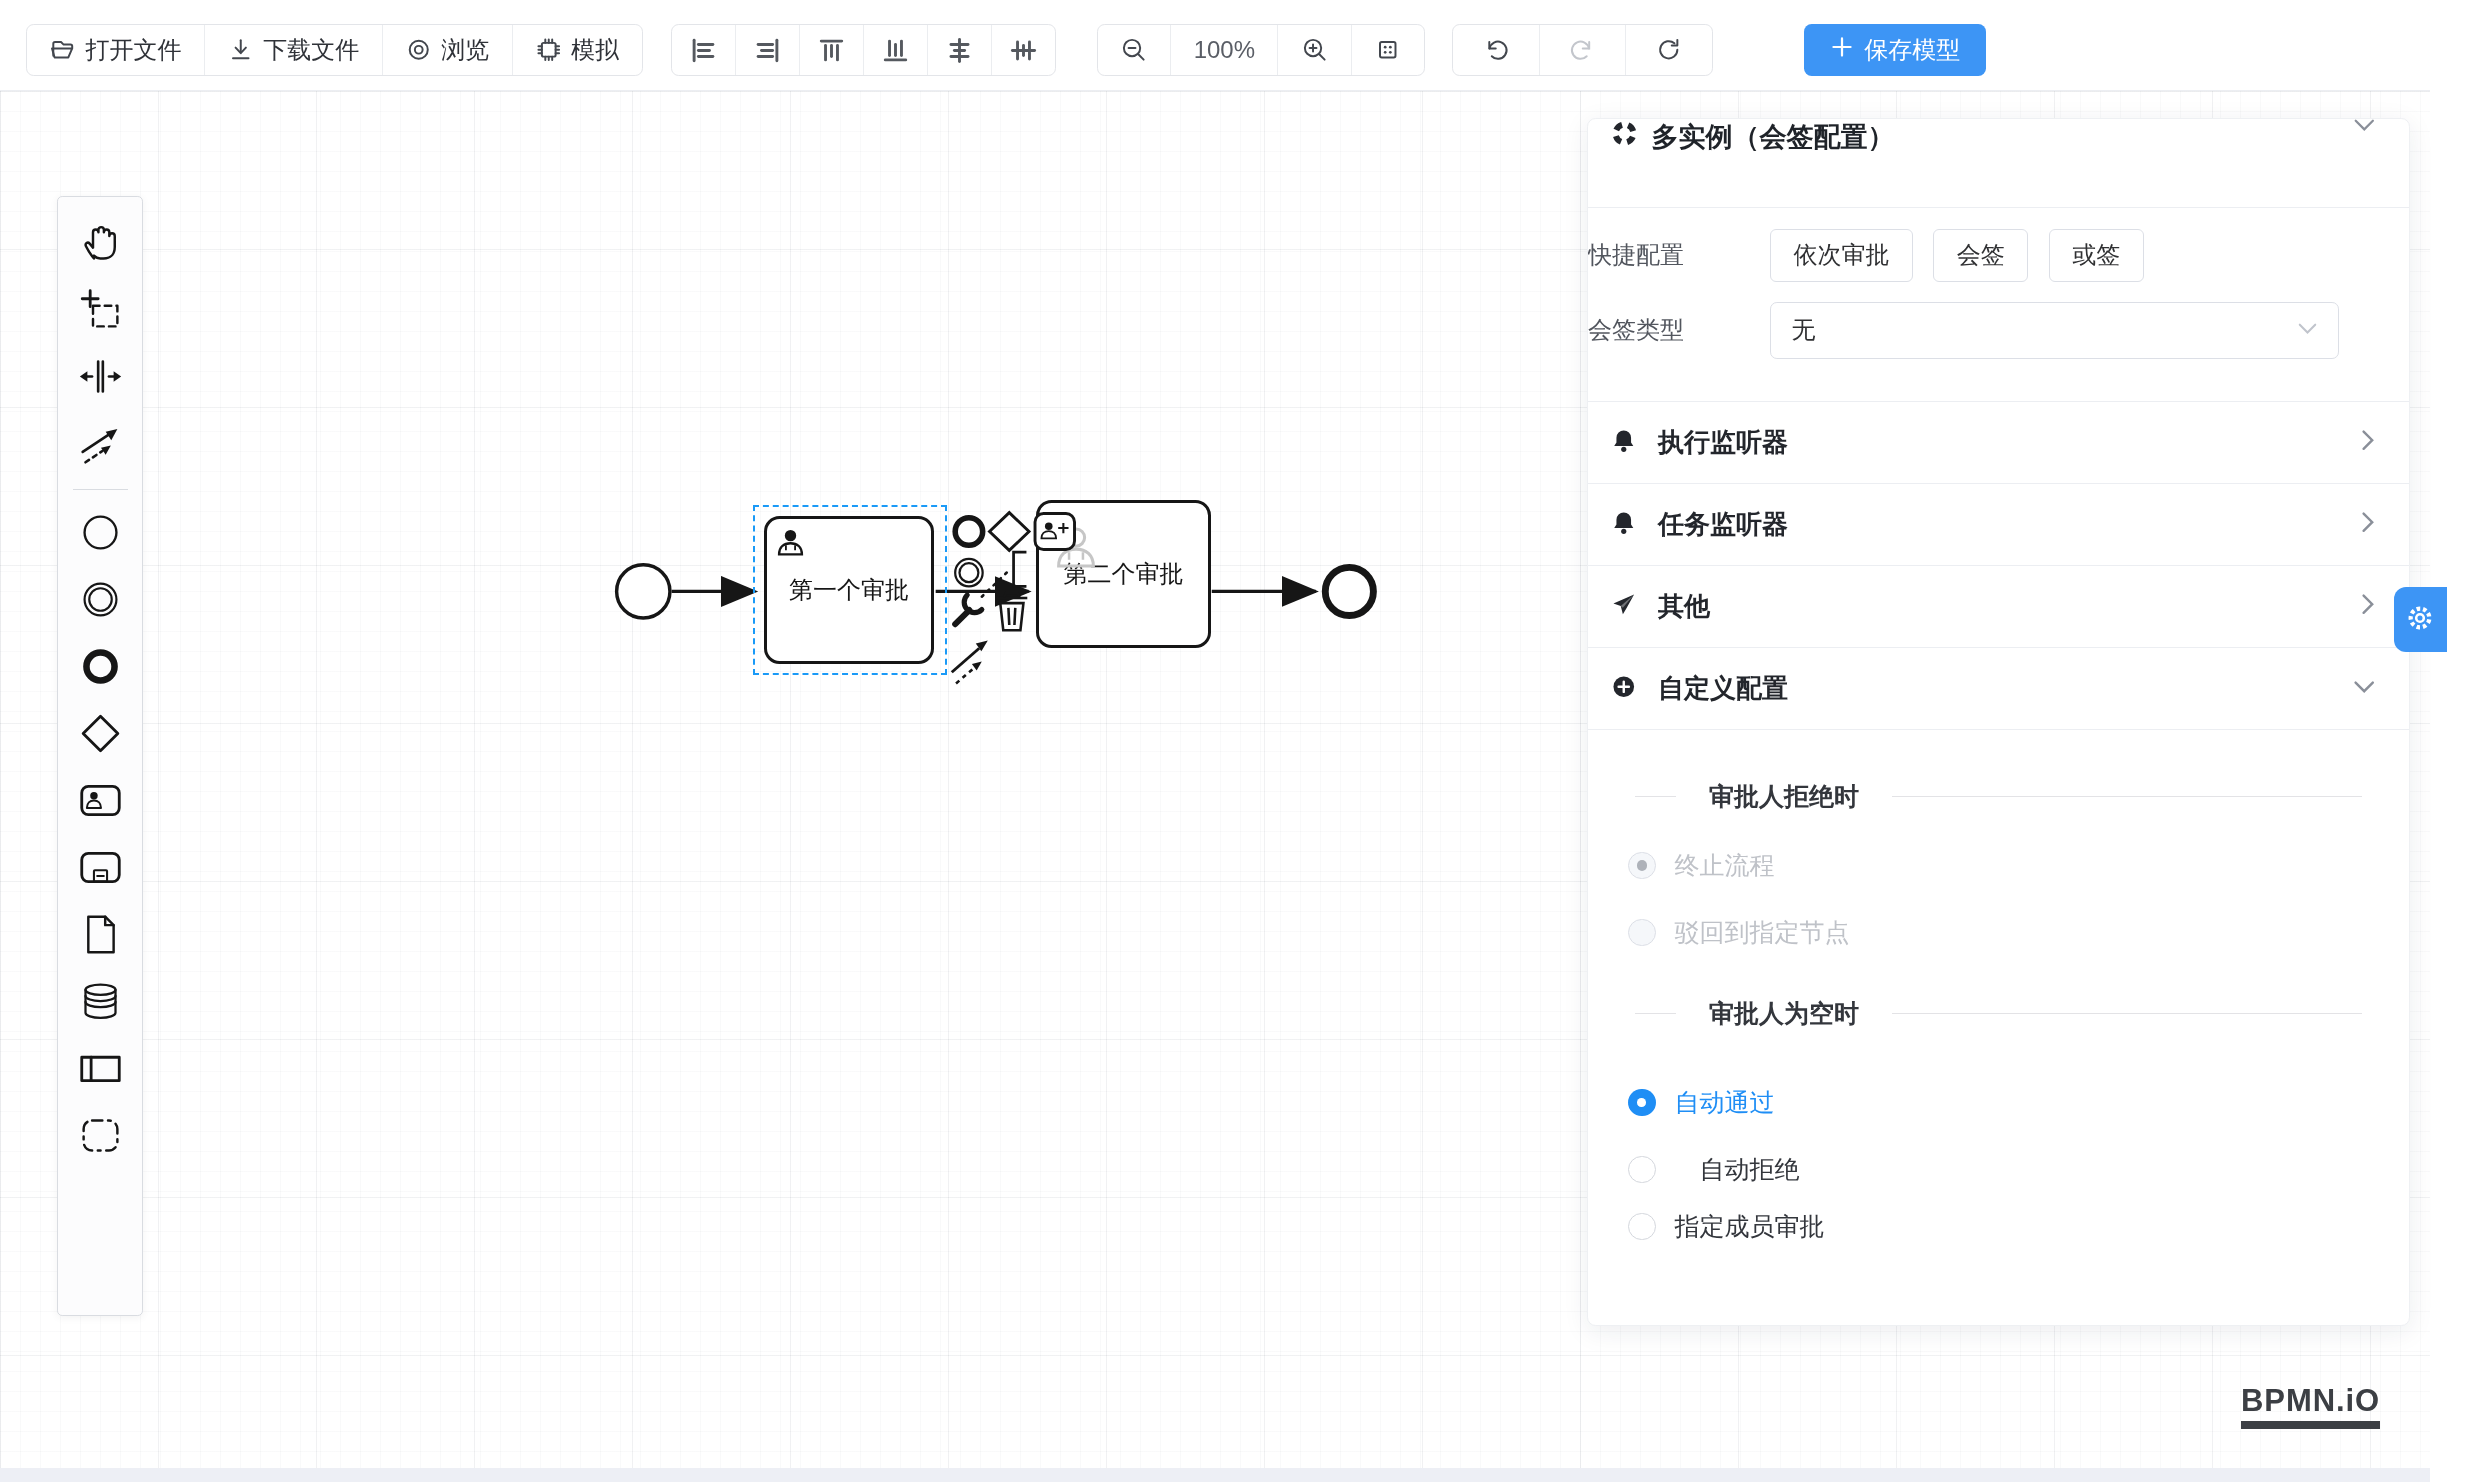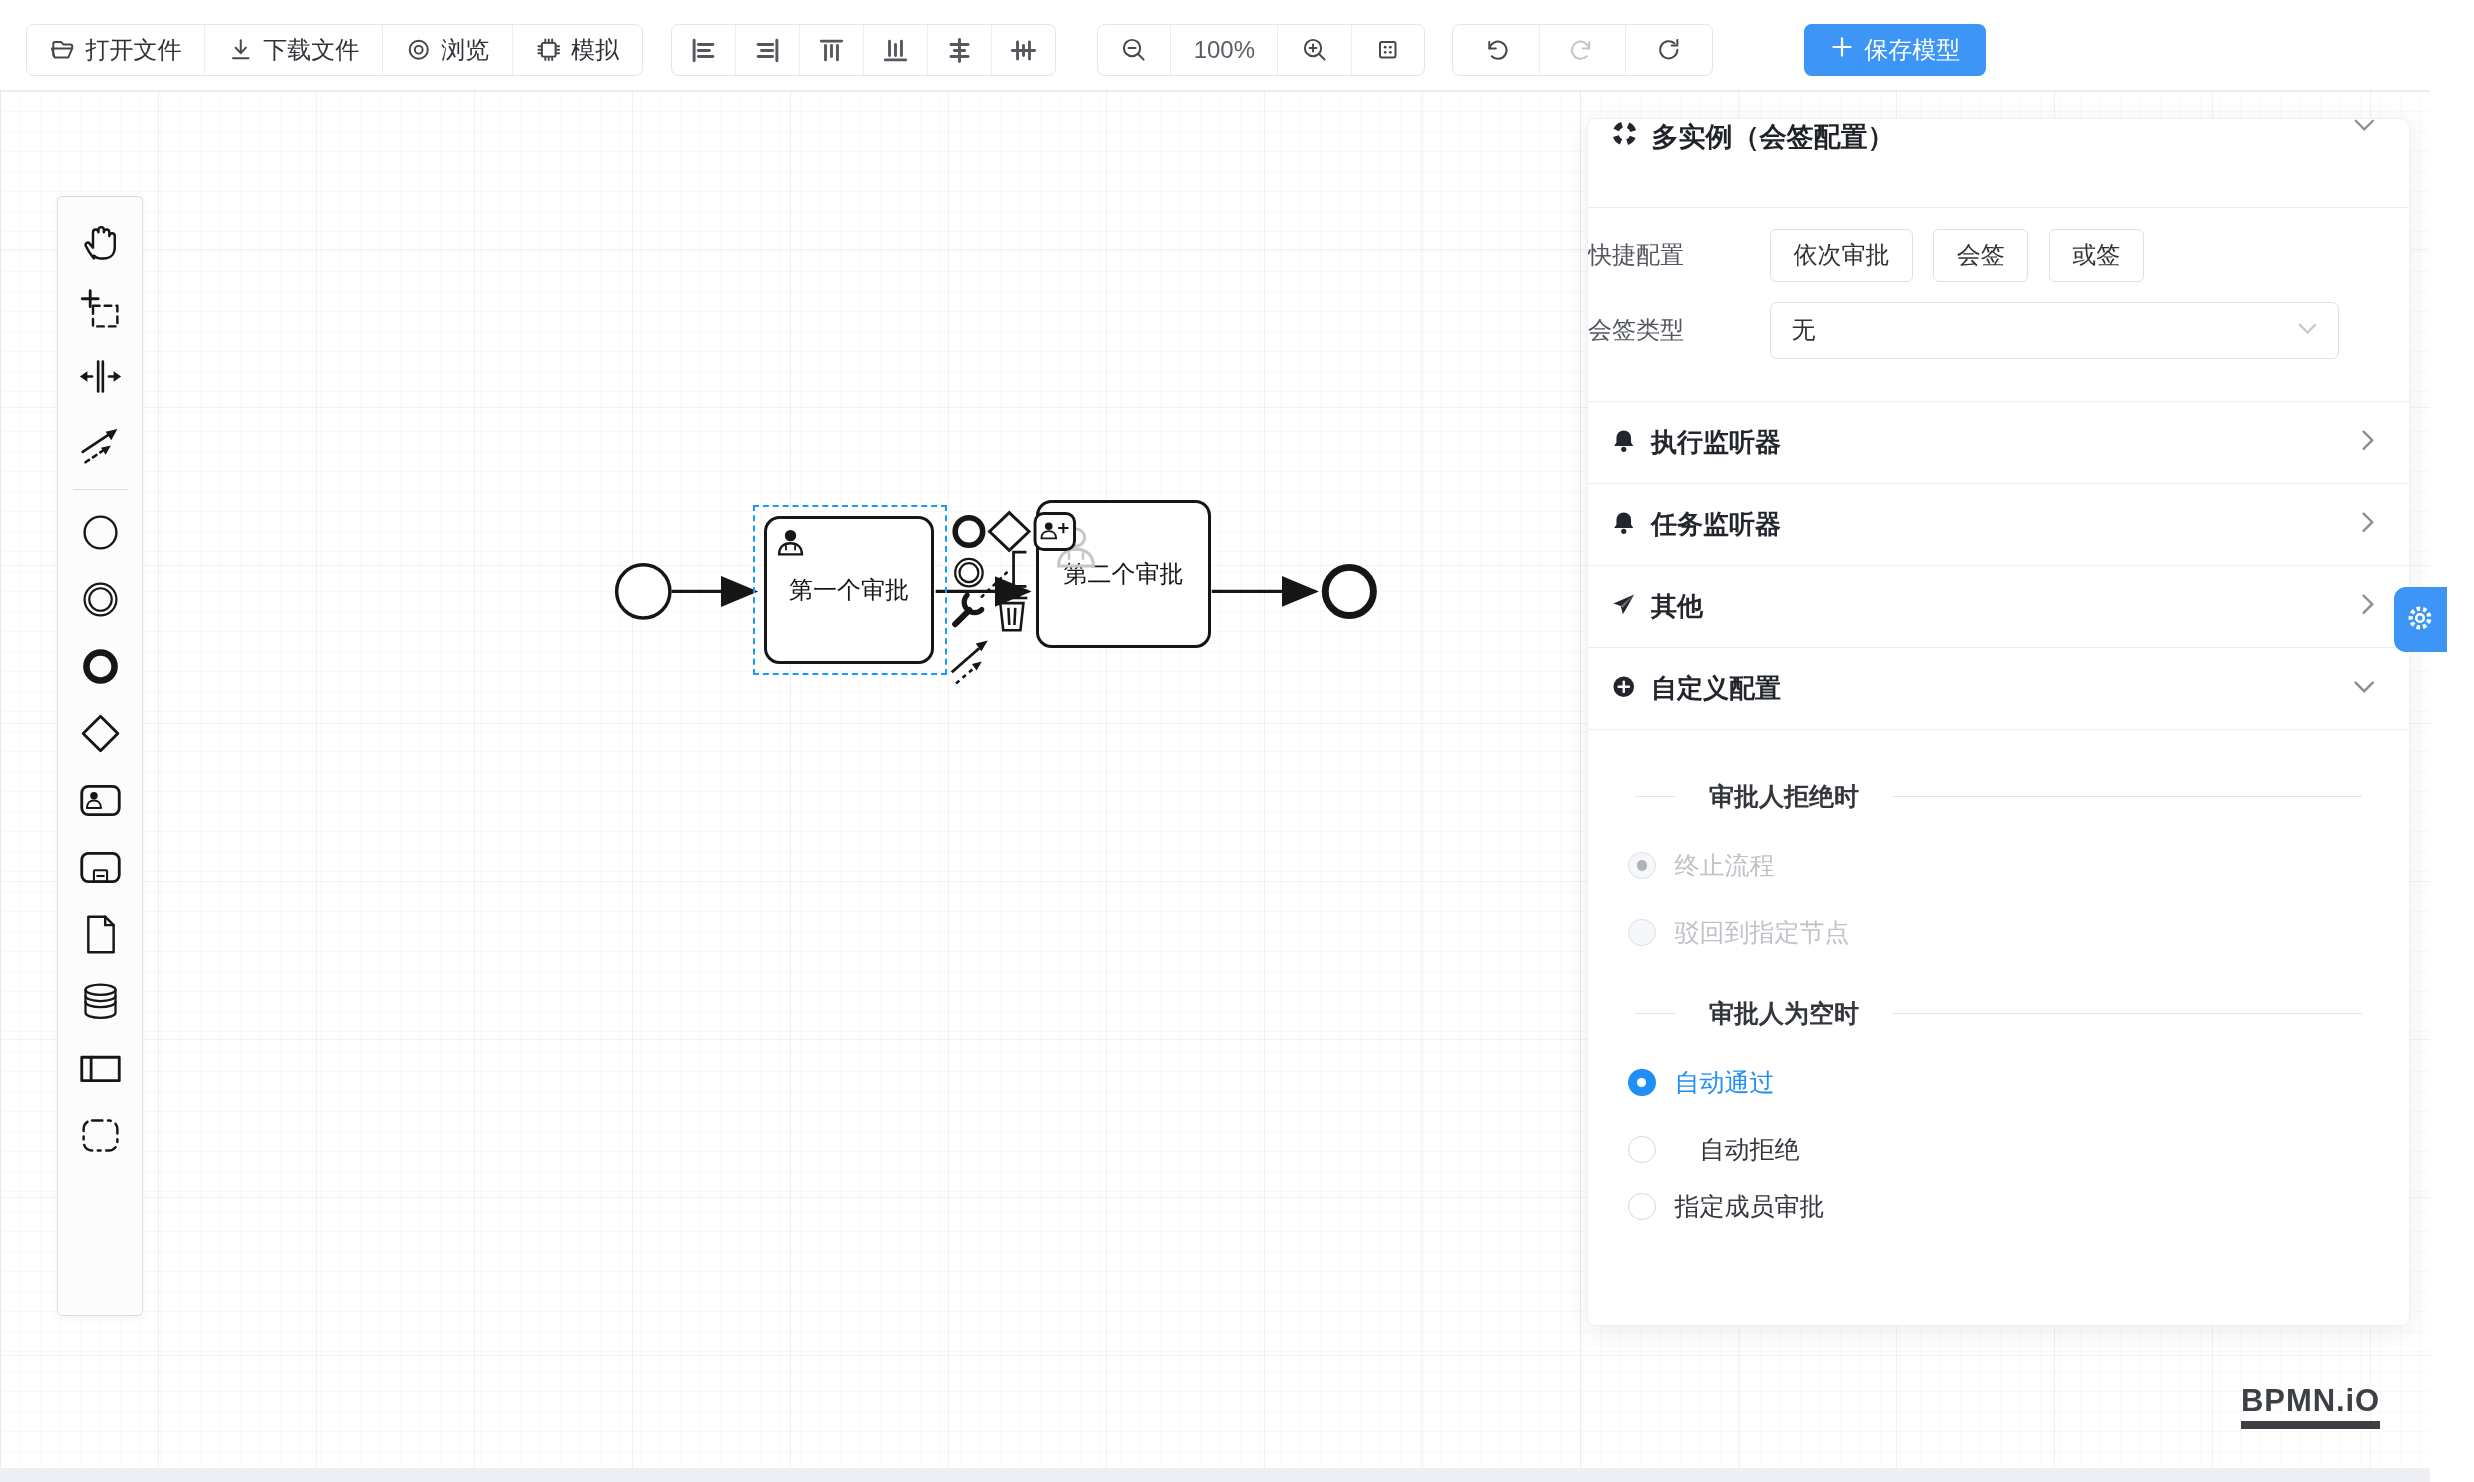--- a/index.html
+++ b/index.html
@@ -66,33 +66,33 @@
     padding:0 34px 0 22.4px; border-bottom:0.9px solid #eceef2; cursor:pointer; }
   .panel-header .ph-title { font-size:27px; font-weight:bold; color:#1f2329; flex:1; }
   .form-row { display:flex; align-items:center; margin-top:19px; }
   .form-label { width:182px; text-align:left; padding-right:24px; font-size:24px; color:#52565e; flex:none; }
   .chip-btn { border:0.9px solid #dcdfe6; background:#fff; border-radius:6px; height:53px;
     padding:0 22.4px; font-size:24px; color:#303133; cursor:pointer; margin-right:20.6px; }
   .select-box { flex:none; width:569px; height:57px; border:0.9px solid #dcdfe6; border-radius:6.9px;
     display:flex; align-items:center; padding:0 20.6px; cursor:pointer; }
   .select-value { flex:1; font-size:24px; color:#303133; }
   .sections { margin-top:42px; border-top:0.9px solid #eceef2; }
-  .section-row { height:82px; display:flex; align-items:center; gap:13px;
+  .section-row { height:82px; display:flex; align-items:center; gap:20px;
     padding:0 34px 0 22.4px; border-bottom:0.9px solid #eceef2; cursor:pointer; }
   .section-row .sec-label { font-size:26px; font-weight:600; color:#23262c; flex:1; }
   .chev { flex:none; }
 
   .group-title { display:flex; align-items:center; margin:0 47px; }
   .gt-line-s { width:41px; border-top:1.7px solid #e3e3e6; margin-right:33px; }
   .gt-line-l { flex:1; border-top:1.7px solid #e3e3e6; margin-left:33px; }
   .gt-text { font-size:25px; font-weight:bold; color:#33363c; }
   .mt-58 { margin-top:50px; } .mt-52 { margin-top:45px; }
 
   .radio-row { display:flex; align-items:center; gap:19px; margin-left:40px; height:38px; cursor:pointer; }
-  .r1 { margin-top:34px; } .r2 { margin-top:29px; } .r3 { margin-top:34px; }
+  .r1 { margin-top:34px; } .r2 { margin-top:29px; } .r3 { margin-top:54px; }
   .r4 { margin-top:29px;gap:44px; } .r5 { margin-top:19px; }
   .radio { width:27.5px; height:27.5px; border-radius:50%; flex:none; position:relative; }
   .radio.plain { border:1.7px solid #d4d7dd; background:#fff; }
   .radio.disabled { border:1.7px solid #dcdfe6; background:#f5f7fa; }
   .radio.disabled-checked { border:1.7px solid #dcdfe6; background:#f5f7fa; }
   .radio.disabled-checked::after { content:""; position:absolute; left:50%; top:50%;
     width:10.3px; height:10.3px; margin:-5.2px 0 0 -5.2px; border-radius:50%; background:#aeb2b9; }
   .radio.checked { border:none; background:#1f8ef5; }
   .radio.checked::after { content:""; position:absolute; left:50%; top:50%;
     width:8.6px; height:8.6px; margin:-4.3px 0 0 -4.3px; border-radius:50%; background:#fff; }

